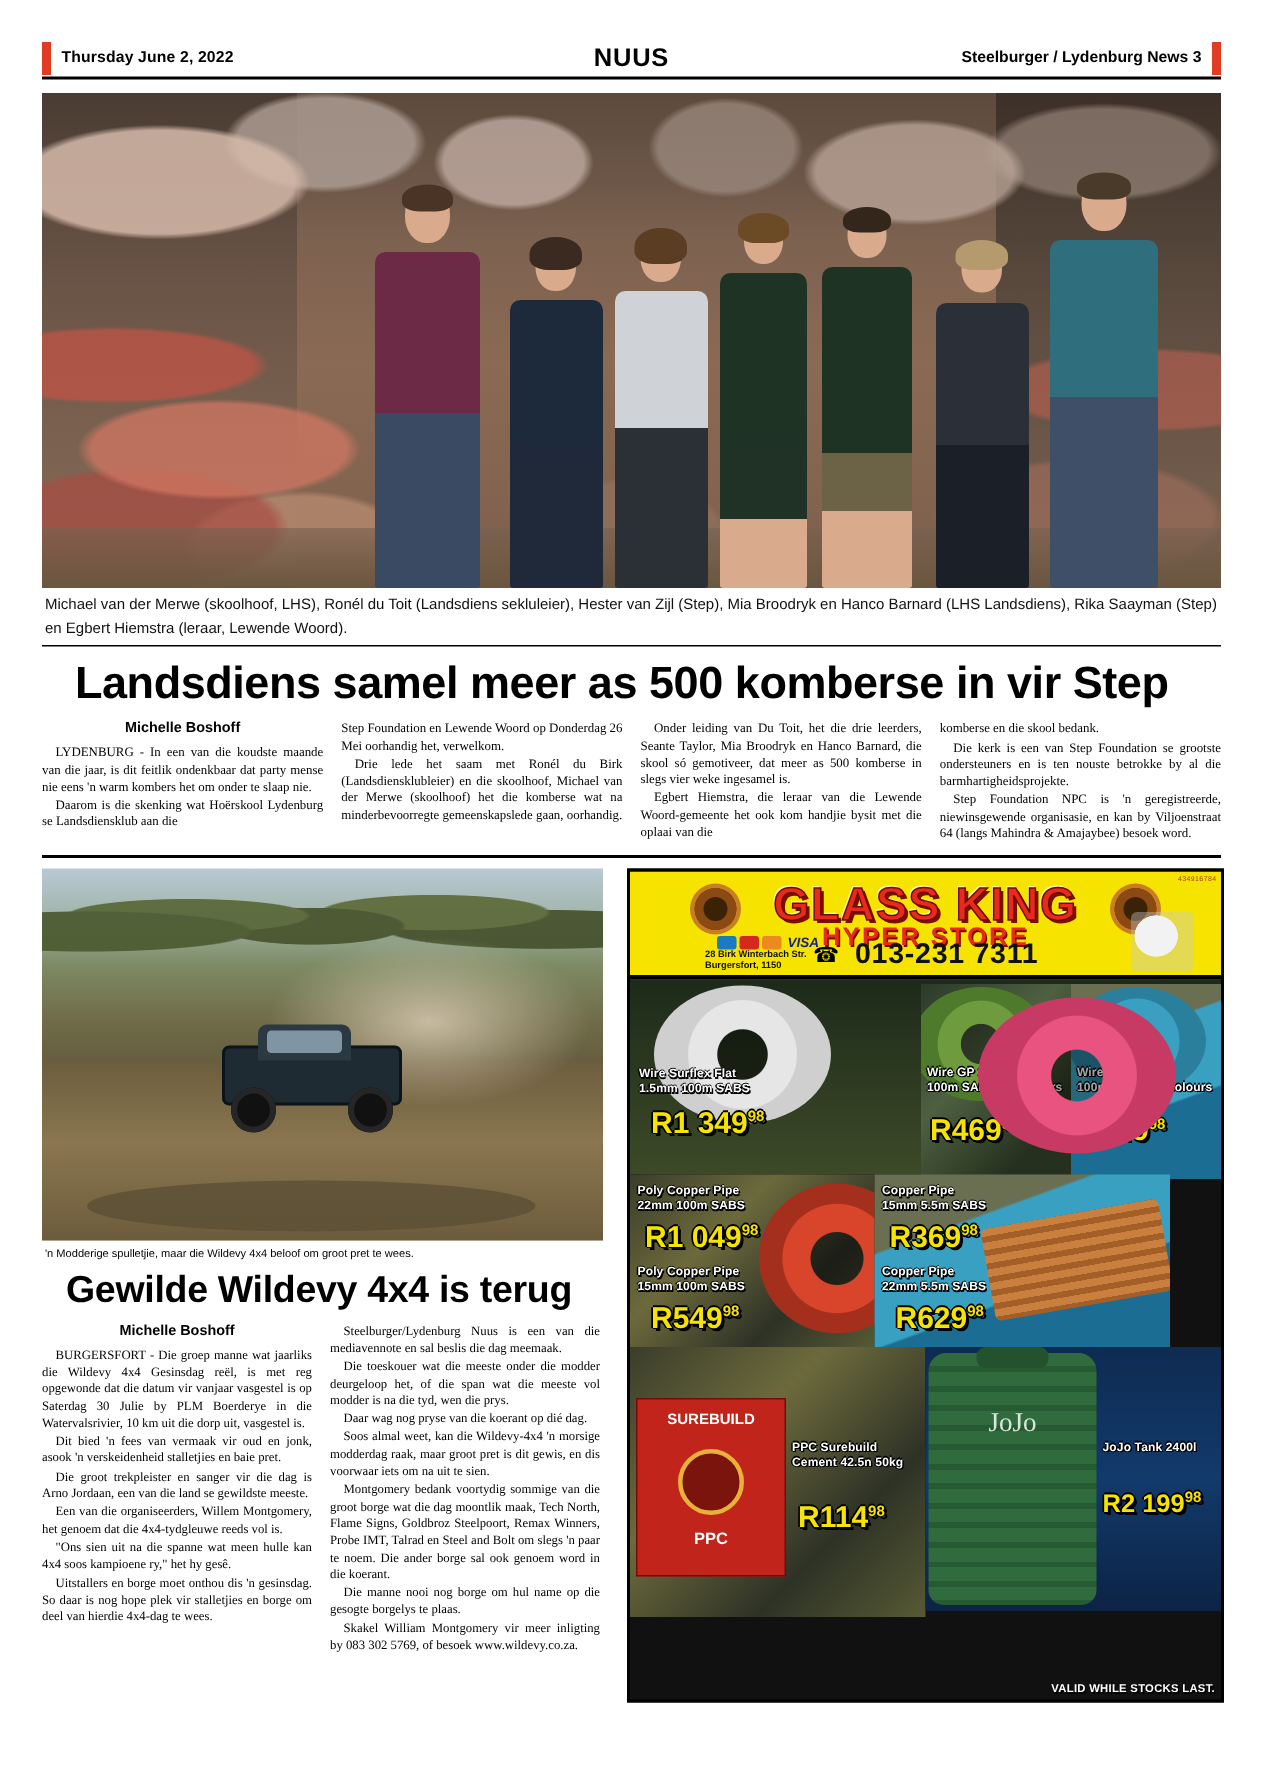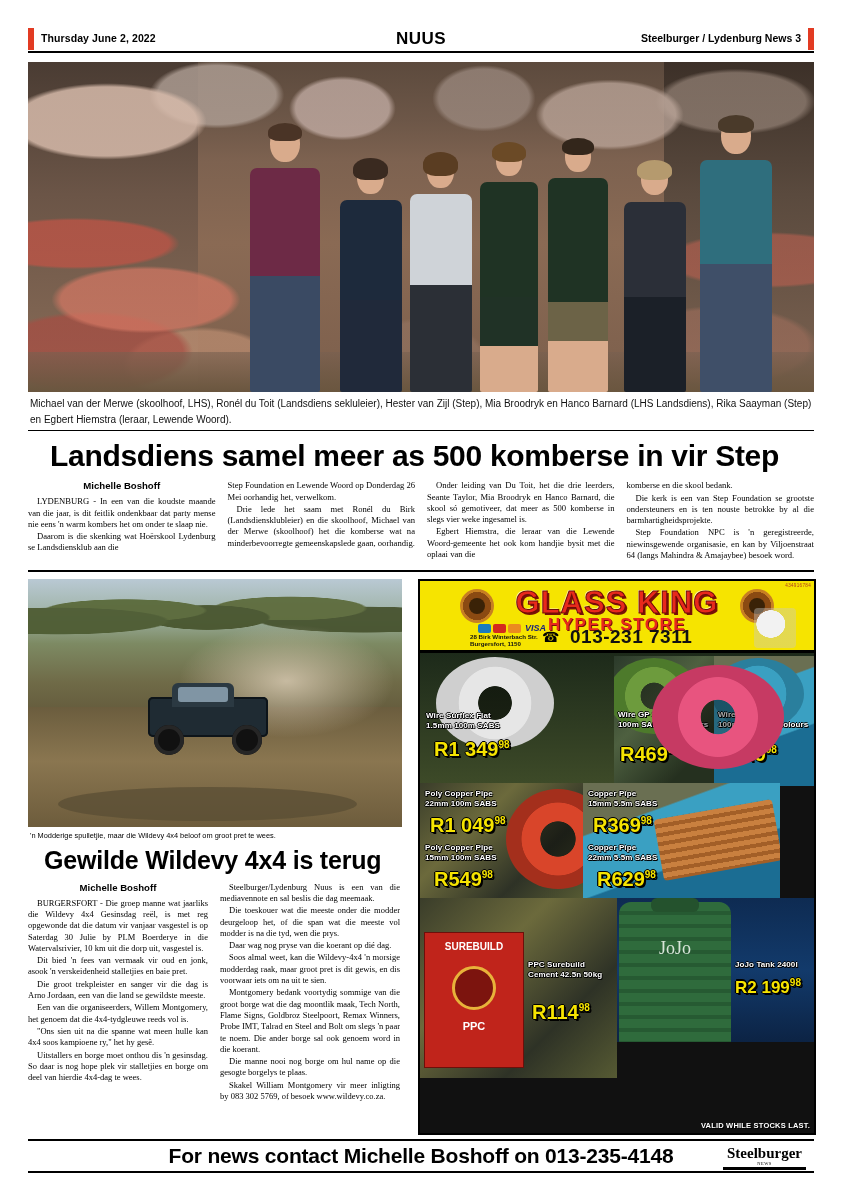--- a/index.html
+++ b/index.html
@@ -456,54 +456,47 @@
               <span>22mm 5.5m SABS</span>
             </div>
             <div class="pprice" style="position:absolute;left:14px;top:86px;">
               <span>R629</span><sup>98</sup>
             </div>
           </div>
         </div>
 
         <div class="ad-row">
           <div class="ad-cell ad-bg-rock" style="width:197px;height:180px;">
-            <div style="position:absolute;left:4px;top:34px;width:100px;height:136px;background:#c0241b;border:1px solid #6d0f0a;">
+            <div style="position:absolute;left:4px;top:34px;width:100px;height:119px;background:#c0241b;border:1px solid #6d0f0a;">
               <div style="font-family:'Liberation Sans',sans-serif;font-weight:bold;font-size:10px;color:#fff;text-align:center;padding-top:8px;">SUREBUILD</div>
               <div style="width:44px;height:44px;border-radius:50%;background:#7c140e;margin:14px auto 0;border:3px solid #e8b23a;"></div>
               <div style="font-family:'Liberation Sans',sans-serif;font-weight:bold;font-size:11px;color:#fff;text-align:center;margin-top:10px;">PPC</div>
             </div>
             <div class="plabel" style="position:absolute;left:108px;top:62px;width:86px;">
               <span>PPC Surebuild</span><br>
               <span>Cement 42.5n 50kg</span>
             </div>
             <div class="pprice" style="position:absolute;left:112px;top:104px;">
               <span>R114</span><sup>98</sup>
             </div>
           </div>
-          <div class="ad-cell ad-bg-blue" style="width:197px;height:144px;">
+          <div class="ad-cell ad-bg-blue" style="width:197px;height:176px;">
             <div style="position:absolute;left:2px;top:4px;width:112px;height:168px;border-radius:12px 12px 10px 10px;
                         background:repeating-linear-gradient(180deg,#2f6b3c 0 9px,#265a32 9px 13px);">
               <div style="position:absolute;left:32px;top:-4px;width:48px;height:14px;border-radius:6px;background:#24522d;"></div>
               <div style="font-family:'Liberation Serif',serif;font-size:18px;color:#d9e6da;text-align:center;padding-top:36px;">JoJo</div>
             </div>
             <div class="plabel" style="position:absolute;left:118px;top:62px;width:76px;">
               <span>JoJo Tank 2400l</span>
             </div>
-            <div class="pprice" style="position:absolute;left:118px;top:80px;font-size:17px;">
+            <div class="pprice" style="position:absolute;left:118px;top:96px;font-size:17px;">
               <span>R2 199</span><sup>98</sup>
             </div>
           </div>
         </div>
 
         <div class="valid">VALID WHILE STOCKS LAST.</div>
       </div>
     </div>
   </div>
 
-  <div class="footer">
-    <div class="footer-text">For news contact Michelle Boshoff on 013-235-4148</div>
-    <div class="footer-logo">
-      <span>Steelburger</span>
-      <small>NEWS</small>
-    </div>
-  </div>
 
 </div>
 
 </body></html>

